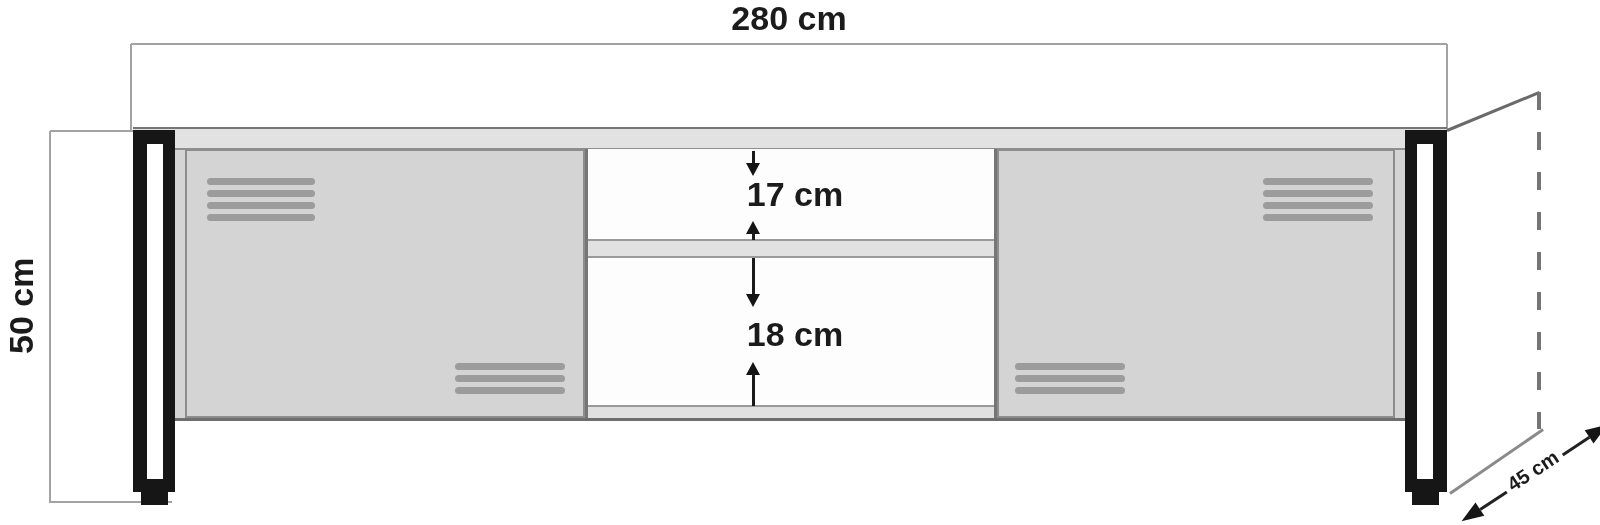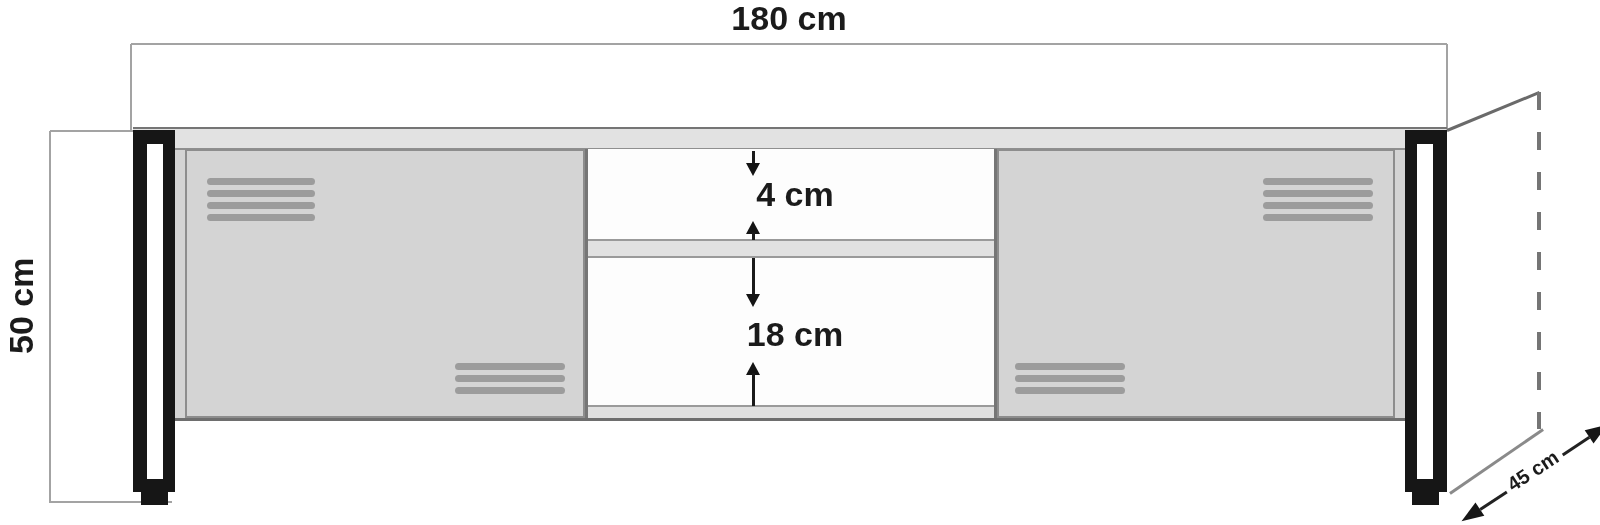--- a/index.html
+++ b/index.html
@@ -60,21 +60,21 @@
   .depth-label{
     color:#1b1b1b;font-weight:bold;font-size:20px;white-space:nowrap;
     padding:0 5px;transform:translateY(-3px);
   }
 </style>
 </head>
 <body>
 
 <div class="stage">
 
-  <div class="abs dim-label" style="left:589px;top:0;width:400px;">180 cm</div>
+  <div class="abs dim-label" style="left:589px;top:0;width:400px;">280 cm</div>
   <div class="abs dimline" style="left:131px;top:43px;width:1316px;height:2px;"></div>
   <div class="abs dimline" style="left:130px;top:44px;width:2px;height:86px;"></div>
   <div class="abs dimline" style="left:1446px;top:44px;width:2px;height:86px;"></div>
 
   <div class="abs dim-label" style="left:-59px;top:287px;width:162px;transform:rotate(-90deg);">50 cm</div>
   <div class="abs dimline" style="left:49px;top:131px;width:2px;height:372px;"></div>
   <div class="abs dimline" style="left:50px;top:130px;width:84px;height:2px;"></div>
   <div class="abs dimline" style="left:50px;top:501px;width:122px;height:2px;"></div>
 
   <div class="abs body-bg" style="left:133px;top:149px;width:1314px;height:270px;"></div>
@@ -109,21 +109,21 @@
   <div class="abs vent" style="left:1015px;top:363px;width:110px;height:31px;">
       <div class="slat"></div>
       <div class="slat"></div>
       <div class="slat"></div>
     </div>
 
   <div class="abs bottom-line" style="left:133px;top:418px;width:1314px;height:3px;"></div>
 
   <div class="abs arrow-line" style="left:752px;top:151px;height:14px;"></div>
   <div class="abs tri-down" style="left:746px;top:163px;"></div>
-  <div class="abs dim-label" style="left:700px;top:176px;width:190px;">4 cm</div>
+  <div class="abs dim-label" style="left:700px;top:176px;width:190px;">17 cm</div>
   <div class="abs tri-up" style="left:746px;top:221px;"></div>
   <div class="abs arrow-line" style="left:752px;top:232px;height:8px;"></div>
 
   <div class="abs arrow-line" style="left:752px;top:258px;height:38px;"></div>
   <div class="abs tri-down" style="left:746px;top:294px;"></div>
   <div class="abs dim-label" style="left:700px;top:316px;width:190px;">18 cm</div>
   <div class="abs tri-up" style="left:746px;top:362px;"></div>
   <div class="abs arrow-line" style="left:752px;top:373px;height:33px;"></div>
 
   <div class="abs leg" style="left:133px;top:130px;width:42px;height:362px;">

